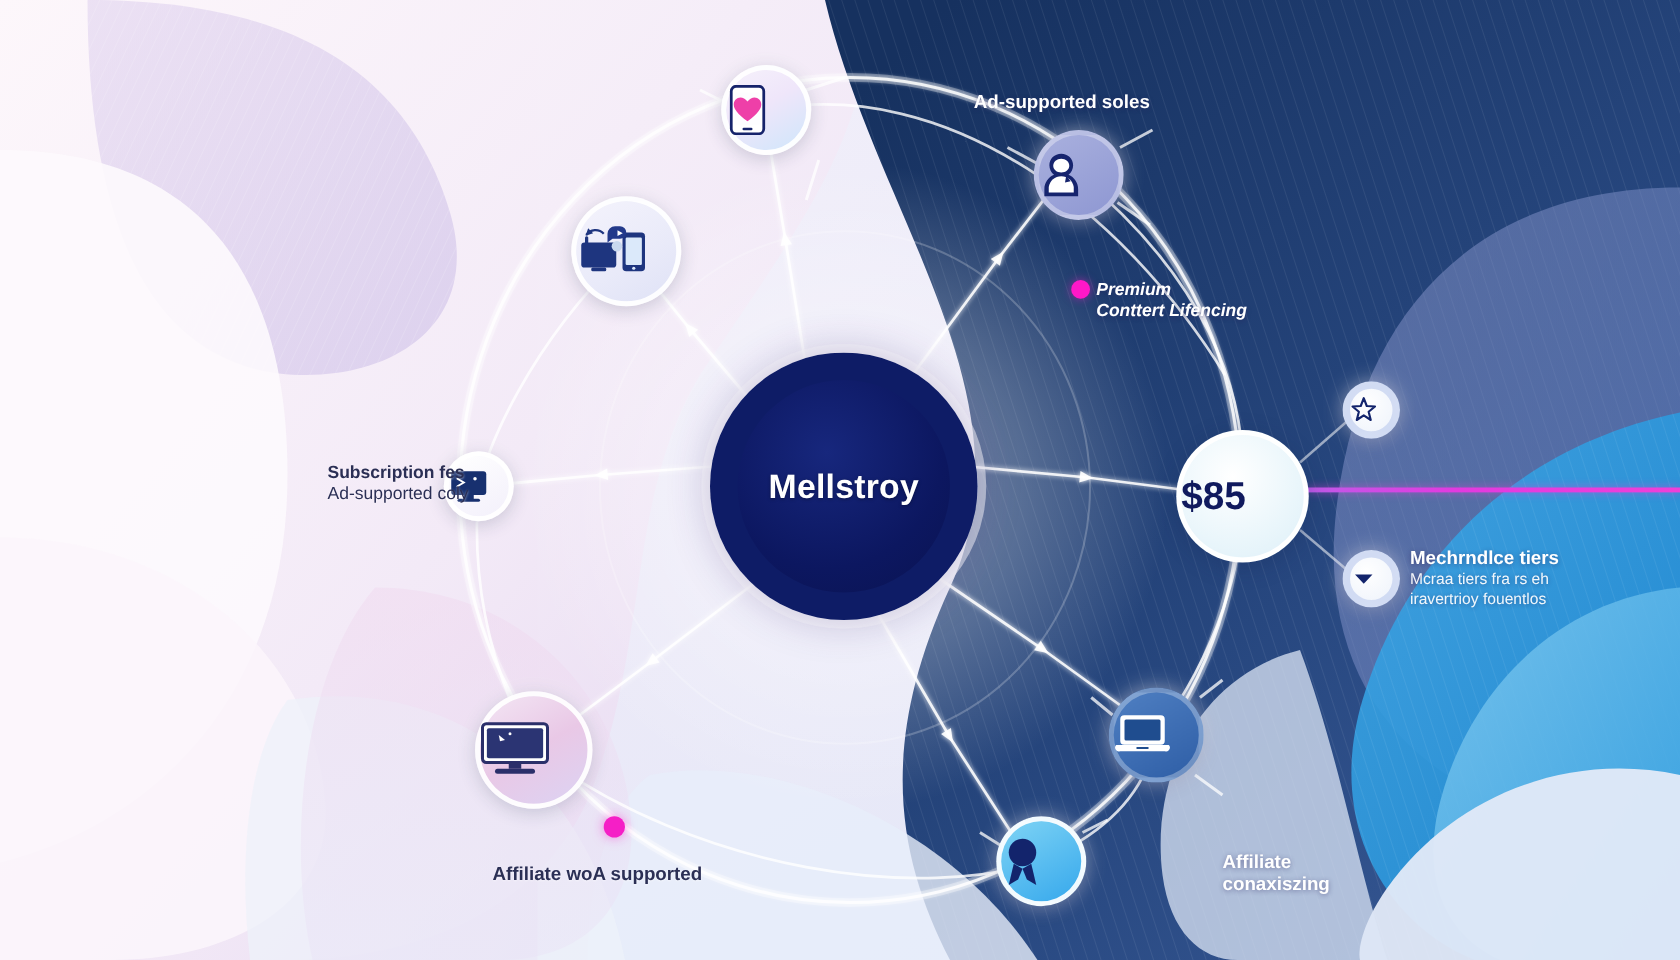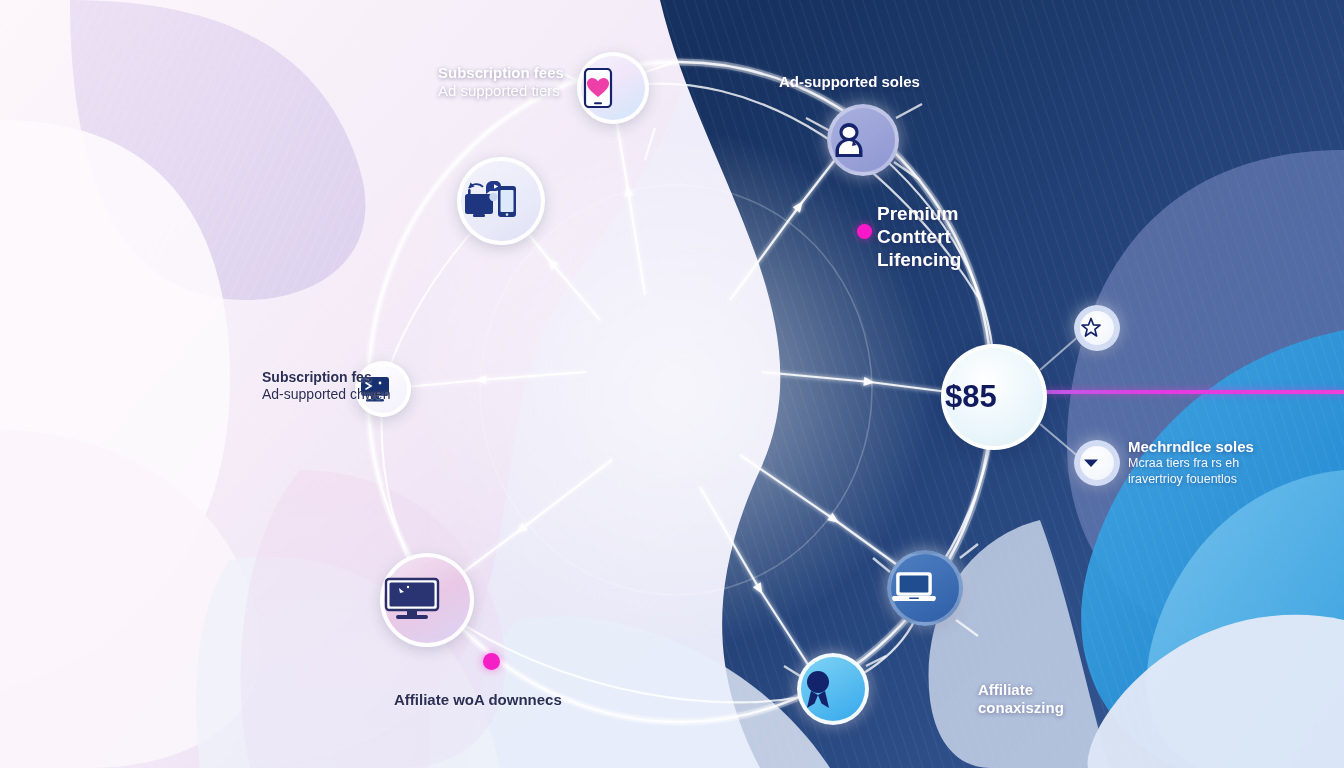--- a/index.html
+++ b/index.html
@@ -78,21 +78,21 @@
   
   .lbl { position:absolute; font-family:"Liberation Sans", sans-serif; line-height:1.22; }
   .lbl .t1 { font-weight:bold; }
   .lbl .t2 { display:block; }
   .lbl-light { color:#ffffff; text-shadow:0 1px 4px rgba(40,30,90,.45); }
   .lbl-dark  { color:#2b2f55; text-shadow:0 1px 2px rgba(255,255,255,.55);margin-left:44px; }
 
   .lbl-subscription-top { left:438px; top:64px;  font-size:15px; }
   .lbl-premium-left     { left:300px; top:119px; font-size:15px; }
   .lbl-ad-tiers         { left:779px; top:73px;  font-size:15px; }
-  .lbl-premium-right    { left:877px; top:202px; font-size:19px; width:150px; }
+  .lbl-premium-right    { left:877px; top:223px; font-size:14px; width:150px;font-style:italic; }
   .lbl-subscription-left{ left:218px; top:369px; font-size:14px; }
   .lbl-affiliate-bottom { left:350px; top:691px; font-size:15px; }
   .lbl-affiliate-right  { left:930px; top:681px; font-size:15px;padding-left:48px; }
 
   .lbl-merch1 { left:1128px; top:303px; font-size:15px; width:212px; }
   .lbl-merch2 { left:1128px; top:438px; font-size:15px; width:212px; }
   .lbl-merch1 .t1, .lbl-merch2 .t1 { font-size:15px; }
   .sub { font-size:12.5px; font-weight:normal; display:block; opacity:.93; }
 
   
@@ -361,50 +361,51 @@
     <span>
       <svg width="22" height="22" viewBox="0 0 22 22">
         <path d="M4 7.5 L11 15 L18 7.5 Z" fill="#13246c"></path>
       </svg>
     </span>
   </div>
 
   <div class="dot dot-magenta-right"></div>
   <div class="dot dot-magenta-bottom"></div>
 
-  <div class="lbl lbl-light lbl-subscription-top">
-    <span class="t1">Subscription fees</span>
-    <span class="t2">Ad supported tiers</span>
-  </div>
 
 
   <div class="lbl lbl-light lbl-ad-tiers">
     <span class="t1">Ad-supported soles</span>
   </div>
 
   <div class="lbl lbl-light lbl-premium-right">
     <span class="t1">Premium</span>
     <span class="t2 t1">Conttert Lifencing</span>
   </div>
 
   <div class="lbl lbl-dark lbl-subscription-left">
     <span class="t1">Subscription fes</span>
-    <span class="t2">Ad-supported chwen</span>
+    <span class="t2">Ad-supported coly</span>
   </div>
 
   <div class="lbl lbl-dark lbl-affiliate-bottom">
-    <span class="t1">Affiliate woA downnecs</span>
+    <span class="t1">Affiliate woA supported</span>
   </div>
 
   <div class="lbl lbl-light lbl-affiliate-right">
     <span class="t1">Affiliate</span>
     <span class="t2 t1">conaxiszing</span>
   </div>
 
 
   <div class="lbl lbl-light lbl-merch2">
-    <span class="t1">Mechrndlce soles</span>
+    <span class="t1">Mechrndlce tiers</span>
     <span class="sub">Mcraa tiers fra rs eh</span>
     <span class="sub">iravertrioy fouentlos</span>
   </div>
 
+  <div class="hub">
+    <div class="hub-inner">
+      <span class="hub-label">Mellstroy</span>
+    </div>
+  </div>
 
 </div>
 
 </body></html>

